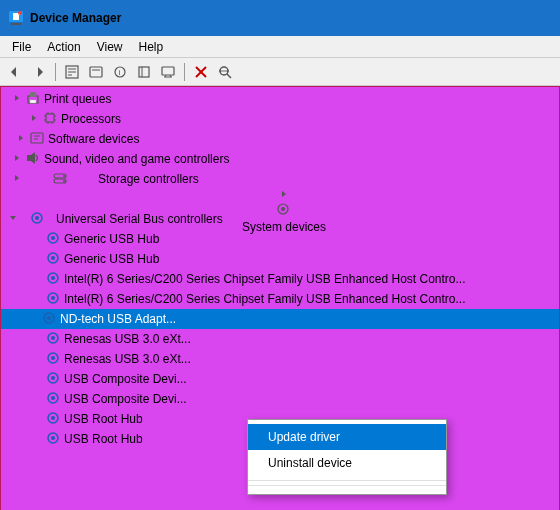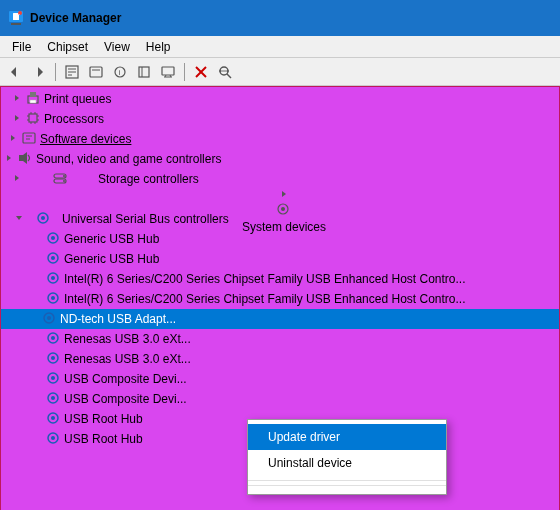--- a/index.html
+++ b/index.html
@@ -158,21 +158,21 @@
     <rect x="3" y="13" width="10" height="2" fill="#555"></rect>
     <rect x="5" y="3" width="6" height="7" fill="white" rx="0.5"></rect>
     <circle cx="12" cy="3" r="2" fill="#f44336"></circle>
     <text x="11.2" y="4.5" font-size="2.5" fill="white" font-weight="bold">!</text>
   </svg>
   <span class="title-bar-text">Device Manager</span>
 </div>
 
 <div class="menu-bar">
   <span class="menu-item">File</span>
-  <span class="menu-item">Chipset</span>
+  <span class="menu-item">Action</span>
   <span class="menu-item">View</span>
   <span class="menu-item">Help</span>
 </div>
 
 <div class="toolbar">
 
   <div class="toolbar-btn">
     <svg width="14" height="14" viewBox="0 0 14 14">
         <polygon points="8,2 3,7 8,12" fill="#555"></polygon>
       </svg>
@@ -241,49 +241,49 @@
         <span class="expander"><svg width="10" height="10" viewBox="0 0 10 10">
             <polygon points="3,2 7,5 3,8" fill="#555"></polygon>
           </svg></span>
         <span class="tree-icon"><svg width="16" height="16" viewBox="0 0 16 16">
     <rect x="3" y="6" width="10" height="7" fill="none" stroke="#555" stroke-width="1.2"></rect>
     <rect x="5" y="2" width="6" height="5" fill="#777"></rect>
     <rect x="5" y="10" width="6" height="3" fill="white" stroke="#aaa" stroke-width="0.5"></rect>
   </svg></span>
         <span class="tree-label">Print queues</span>
       </div>
-      <div class="tree-item" style="padding-left: 8px;">
+      <div class="tree-item" style="padding-left: 25px;">
         <span class="expander"><svg width="10" height="10" viewBox="0 0 10 10">
             <polygon points="3,2 7,5 3,8" fill="#555"></polygon>
           </svg></span>
         <span class="tree-icon"><svg width="16" height="16" viewBox="0 0 16 16">
     <rect x="4" y="4" width="8" height="8" fill="none" stroke="#555" stroke-width="1.2"></rect>
     <line x1="2" y1="6" x2="4" y2="6" stroke="#555" stroke-width="1"></line>
     <line x1="2" y1="10" x2="4" y2="10" stroke="#555" stroke-width="1"></line>
     <line x1="12" y1="6" x2="14" y2="6" stroke="#555" stroke-width="1"></line>
     <line x1="12" y1="10" x2="14" y2="10" stroke="#555" stroke-width="1"></line>
     <line x1="6" y1="2" x2="6" y2="4" stroke="#555" stroke-width="1"></line>
     <line x1="10" y1="2" x2="10" y2="4" stroke="#555" stroke-width="1"></line>
     <line x1="6" y1="12" x2="6" y2="14" stroke="#555" stroke-width="1"></line>
     <line x1="10" y1="12" x2="10" y2="14" stroke="#555" stroke-width="1"></line>
   </svg></span>
         <span class="tree-label">Processors</span>
       </div>
-      <div class="tree-item" style="padding-left: 4px; text-decoration: underline;">
+      <div class="tree-item" style="padding-left: 12px;">
         <span class="expander"><svg width="10" height="10" viewBox="0 0 10 10">
             <polygon points="3,2 7,5 3,8" fill="#555"></polygon>
           </svg></span>
         <span class="tree-icon"><svg width="16" height="16" viewBox="0 0 16 16">
     <rect x="2" y="3" width="12" height="10" fill="none" stroke="#555" stroke-width="1.2" rx="1"></rect>
     <line x1="5" y1="6" x2="11" y2="6" stroke="#555" stroke-width="1"></line>
     <line x1="5" y1="9" x2="9" y2="9" stroke="#555" stroke-width="1"></line>
   </svg></span>
         <span class="tree-label">Software devices</span>
       </div>
-      <div class="tree-item" style="">
+      <div class="tree-item" style="padding-left: 8px;">
         <span class="expander"><svg width="10" height="10" viewBox="0 0 10 10">
             <polygon points="3,2 7,5 3,8" fill="#555"></polygon>
           </svg></span>
         <span class="tree-icon"><svg width="16" height="16" viewBox="0 0 16 16">
     <rect x="2" y="5" width="4" height="6" fill="#555"></rect>
     <path d="M6 5 L10 2 L10 14 L6 11 Z" fill="#555"></path>
     <path d="M11 5 Q14 8 11 11" fill="none" stroke="#555" stroke-width="1.2"></path>
   </svg></span>
         <span class="tree-label">Sound, video and game controllers</span>
       </div>
@@ -302,21 +302,21 @@
       <div class="tree-item" style="padding-left: 8px; flex-direction: column;">
         <span class="expander"><svg width="10" height="10" viewBox="0 0 10 10">
             <polygon points="3,2 7,5 3,8" fill="#555"></polygon>
           </svg></span>
         <span class="tree-icon"><svg width="16" height="16" viewBox="0 0 16 16">
     <circle cx="8" cy="8" r="5" fill="none" stroke="#555" stroke-width="1.2"></circle>
     <circle cx="8" cy="8" r="2" fill="#555"></circle>
   </svg></span>
         <span class="tree-label">System devices</span>
       </div>
-      <div class="tree-item" style="padding-left: 10px; gap: 8px;">
+      <div class="tree-item" style="padding-left: 4px; gap: 8px;">
         <span class="expander"><svg width="10" height="10" viewBox="0 0 10 10">
             <polygon points="2,3 8,3 5,7" fill="#555"></polygon>
           </svg></span>
         <span class="tree-icon"><svg width="16" height="16" viewBox="0 0 16 16">
     <circle cx="8" cy="8" r="5" fill="none" stroke="#1a5fb4" stroke-width="1.5"></circle>
     <circle cx="8" cy="8" r="2" fill="#1a5fb4"></circle>
   </svg></span>
         <span class="tree-label">Universal Serial Bus controllers</span>
       </div>
       <div class="tree-item" style="padding-left: 28px;">

